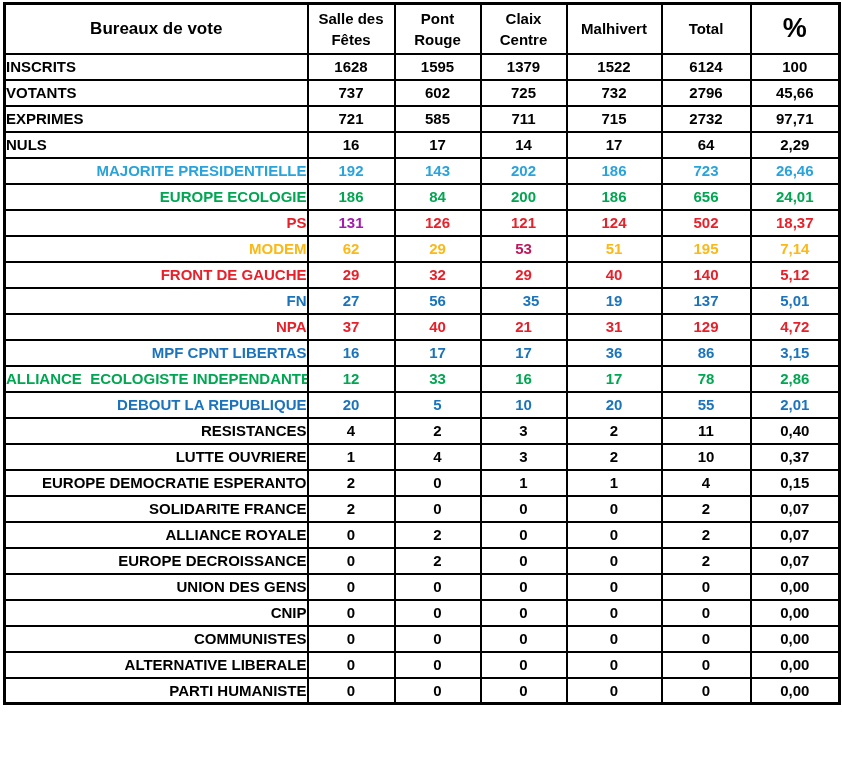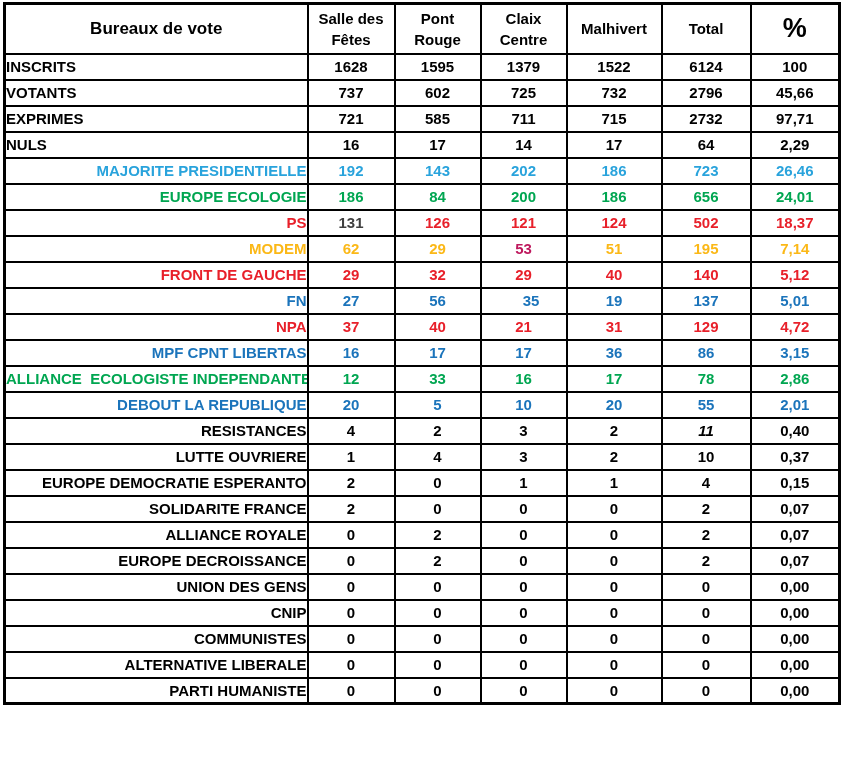--- a/index.html
+++ b/index.html
@@ -157,21 +157,21 @@
           <td class="label-right" style="color: rgb(0, 166, 81);">EUROPE ECOLOGIE</td>
           <td class="val" style="color: rgb(0, 166, 81);">186</td>
           <td class="val" style="color: rgb(0, 166, 81);">84</td>
           <td class="val" style="color: rgb(0, 166, 81);">200</td>
           <td class="val" style="color: rgb(0, 166, 81);">186</td>
           <td class="val" style="color: rgb(0, 166, 81);">656</td>
           <td class="val" style="color: rgb(0, 166, 81);">24,01</td>
         </tr>
         <tr>
           <td class="label-right" style="color: rgb(232, 32, 42);">PS</td>
-          <td class="val" style="color: #404040;">131</td>
+          <td class="val" style="color: #a21caf;">131</td>
           <td class="val" style="color: rgb(232, 32, 42);">126</td>
           <td class="val" style="color: rgb(232, 32, 42);">121</td>
           <td class="val" style="color: rgb(232, 32, 42);">124</td>
           <td class="val" style="color: rgb(232, 32, 42);">502</td>
           <td class="val" style="color: rgb(232, 32, 42);">18,37</td>
         </tr>
         <tr>
           <td class="label-right" style="color: rgb(251, 184, 23);">MODEM</td>
           <td class="val" style="color: rgb(251, 184, 23);">62</td>
           <td class="val" style="color: rgb(251, 184, 23);">29</td>
@@ -233,21 +233,21 @@
           <td class="val" style="color: rgb(27, 116, 187);">20</td>
           <td class="val" style="color: rgb(27, 116, 187);">55</td>
           <td class="val" style="color: rgb(27, 116, 187); margin-left: 14px;">2,01</td>
         </tr>
         <tr>
           <td class="label-right" style="color: rgb(0, 0, 0);">RESISTANCES</td>
           <td class="val" style="color: rgb(0, 0, 0);">4</td>
           <td class="val" style="color: rgb(0, 0, 0);">2</td>
           <td class="val" style="color: rgb(0, 0, 0);">3</td>
           <td class="val" style="color: rgb(0, 0, 0);">2</td>
-          <td class="val" style="color: rgb(0, 0, 0); font-style: italic;">11</td>
+          <td class="val" style="color: rgb(0, 0, 0);">11</td>
           <td class="val" style="color: rgb(0, 0, 0);">0,40</td>
         </tr>
         <tr>
           <td class="label-right" style="color: rgb(0, 0, 0);">LUTTE OUVRIERE</td>
           <td class="val" style="color: rgb(0, 0, 0);">1</td>
           <td class="val" style="color: rgb(0, 0, 0);">4</td>
           <td class="val" style="color: rgb(0, 0, 0);">3</td>
           <td class="val" style="color: rgb(0, 0, 0);">2</td>
           <td class="val" style="color: rgb(0, 0, 0);">10</td>
           <td class="val" style="color: rgb(0, 0, 0);">0,37</td>

